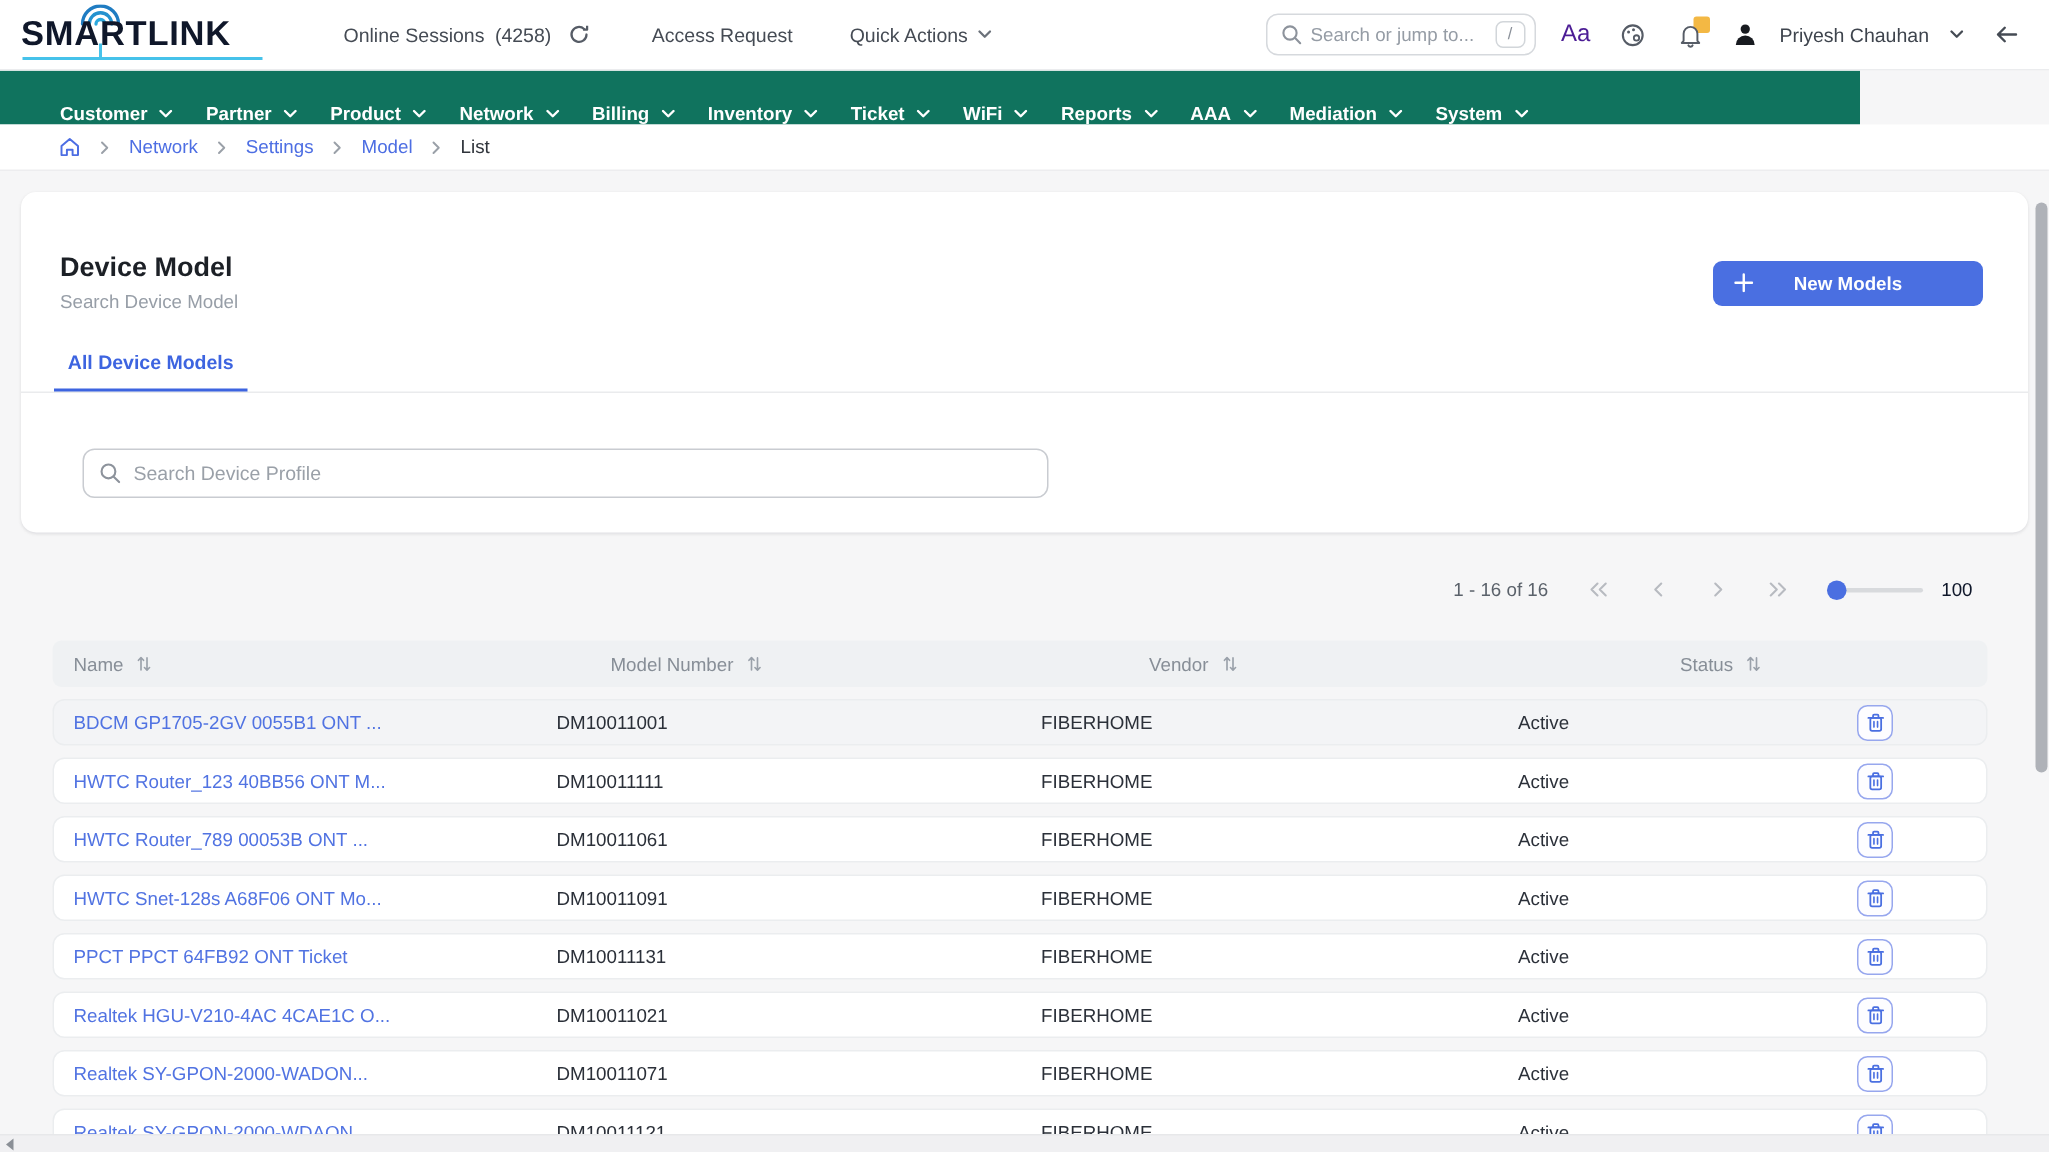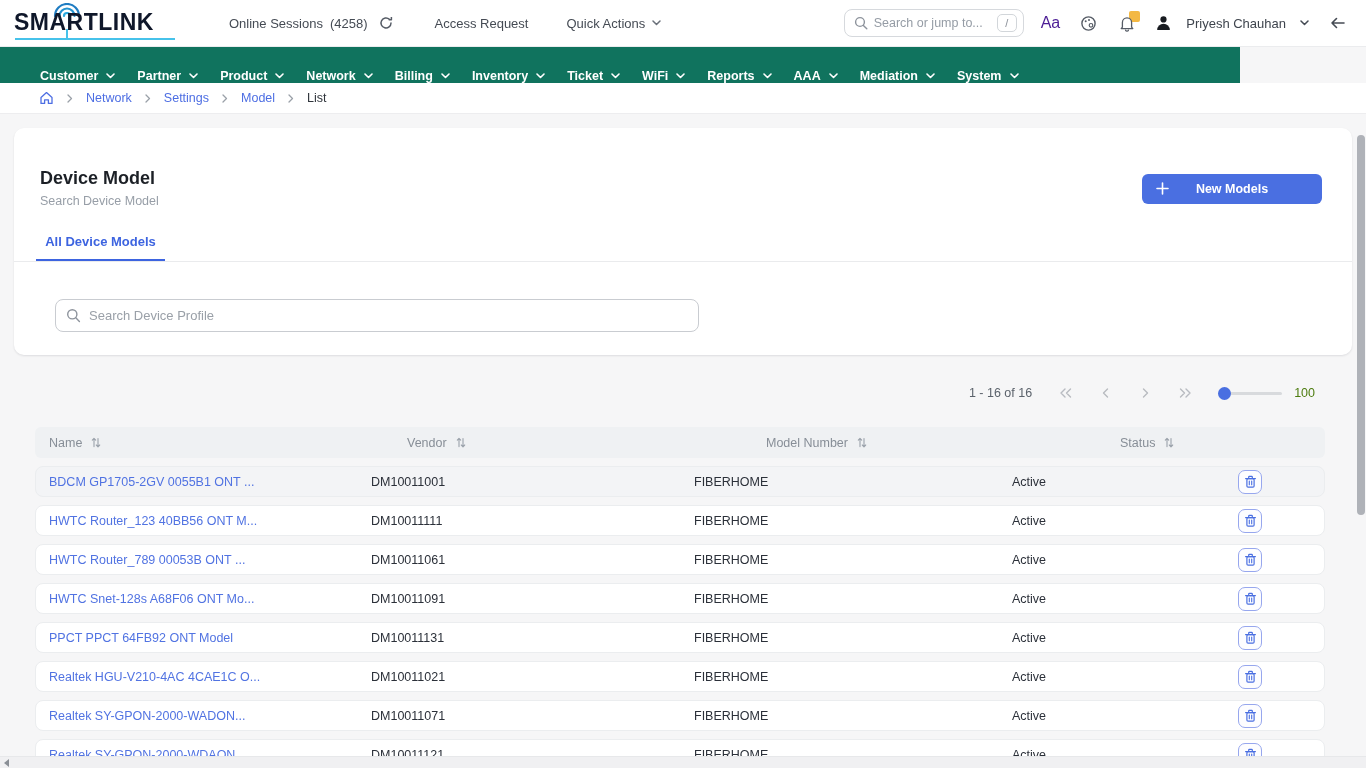--- a/index.html
+++ b/index.html
@@ -103,21 +103,21 @@
   .pagination {
     position:absolute; top:380px; right:51px; height:26px;
     display:flex; align-items:center;
   }
   .page-range { font-size:12.5px; color:#5b626b; margin-right:26px; }
   .pg-btn { display:grid; place-items:center; width:14px; height:14px; margin-right:26px; cursor:default; }
   .pg-btn:last-of-type { margin-right:0; }
   .slider { position:relative; width:64px; height:13px; margin-right:12px; cursor:pointer; }
   .slider-track { position:absolute; left:0; right:0; top:5px; height:3px; background:#d8dadd; border-radius:2px; }
   .slider-knob { position:absolute; left:0; top:0; width:13px; height:13px; border-radius:50%; background:#4a6fe1; }
-  .page-size { font-size:12.5px; color:#4d7c0f; }
+  .page-size { font-size:12.5px; color:#0f172a; }
 
   
   .table { position:absolute; left:35px; top:427px; width:1290px; }
   .thead {
     height:31px; background:#eff1f3; border-radius:6px;
     display:grid; grid-template-columns:336px 323px 318px 196px 1fr;
     align-items:center; font-size:12.5px; color:#878e97;gap:36px;
   }
   .th { display:flex; align-items:center; gap:9px; }
   .th:first-child { padding-left:14px; }
@@ -401,28 +401,28 @@
 <div class="table">
   <div class="thead">
     <div class="th">
       <span>Name</span>
       <svg width="10" height="11" viewBox="0 0 10 11">
         <path d="M3 9.6 V1.6 M1.3 3.2 L3 1.4 L4.7 3.2" fill="none" stroke="#9aa1aa" stroke-width="1.1" stroke-linecap="round" stroke-linejoin="round"></path>
         <path d="M7 1.6 V9.6 M5.3 8 L7 9.8 L8.7 8" fill="none" stroke="#9aa1aa" stroke-width="1.1" stroke-linecap="round" stroke-linejoin="round"></path>
       </svg>
     </div>
     <div class="th">
-      <span>Vendor</span>
+      <span>Model Number</span>
       <svg width="10" height="11" viewBox="0 0 10 11">
         <path d="M3 9.6 V1.6 M1.3 3.2 L3 1.4 L4.7 3.2" fill="none" stroke="#9aa1aa" stroke-width="1.1" stroke-linecap="round" stroke-linejoin="round"></path>
         <path d="M7 1.6 V9.6 M5.3 8 L7 9.8 L8.7 8" fill="none" stroke="#9aa1aa" stroke-width="1.1" stroke-linecap="round" stroke-linejoin="round"></path>
       </svg>
     </div>
     <div class="th">
-      <span>Model Number</span>
+      <span>Vendor</span>
       <svg width="10" height="11" viewBox="0 0 10 11">
         <path d="M3 9.6 V1.6 M1.3 3.2 L3 1.4 L4.7 3.2" fill="none" stroke="#9aa1aa" stroke-width="1.1" stroke-linecap="round" stroke-linejoin="round"></path>
         <path d="M7 1.6 V9.6 M5.3 8 L7 9.8 L8.7 8" fill="none" stroke="#9aa1aa" stroke-width="1.1" stroke-linecap="round" stroke-linejoin="round"></path>
       </svg>
     </div>
     <div class="th">
       <span>Status</span>
       <svg width="10" height="11" viewBox="0 0 10 11">
         <path d="M3 9.6 V1.6 M1.3 3.2 L3 1.4 L4.7 3.2" fill="none" stroke="#9aa1aa" stroke-width="1.1" stroke-linecap="round" stroke-linejoin="round"></path>
         <path d="M7 1.6 V9.6 M5.3 8 L7 9.8 L8.7 8" fill="none" stroke="#9aa1aa" stroke-width="1.1" stroke-linecap="round" stroke-linejoin="round"></path>
@@ -506,21 +506,21 @@
               <path d="M4.7 3.4 V2.1 a0.7 0.7 0 0 1 0.7 -0.7 h2.2 a0.7 0.7 0 0 1 0.7 0.7 V3.4" fill="none" stroke="#4a6fe1" stroke-width="1.2" stroke-linejoin="round"></path>
               <rect x="2.9" y="3.6" width="7.2" height="8.6" rx="1.2" fill="none" stroke="#4a6fe1" stroke-width="1.2"></rect>
               <path d="M5.3 6.1 v3.6 M7.7 6.1 v3.6" fill="none" stroke="#4a6fe1" stroke-width="1.1" stroke-linecap="round"></path>
             </svg>
           </button>
         </div>
       </div>
 
       <div class="trow">
         <div class="td">
-          <a class="name-link">PPCT PPCT 64FB92 ONT Model</a>
+          <a class="name-link">PPCT PPCT 64FB92 ONT Ticket</a>
         </div>
         <div class="td">DM10011131</div>
         <div class="td">FIBERHOME</div>
         <div class="td">Active</div>
         <div class="td actions-cell">
           <button class="trash-btn">
             <svg width="13" height="14" viewBox="0 0 13 14">
               <path d="M1.6 3.6 H11.4" fill="none" stroke="#4a6fe1" stroke-width="1.2" stroke-linecap="round"></path>
               <path d="M4.7 3.4 V2.1 a0.7 0.7 0 0 1 0.7 -0.7 h2.2 a0.7 0.7 0 0 1 0.7 0.7 V3.4" fill="none" stroke="#4a6fe1" stroke-width="1.2" stroke-linejoin="round"></path>
               <rect x="2.9" y="3.6" width="7.2" height="8.6" rx="1.2" fill="none" stroke="#4a6fe1" stroke-width="1.2"></rect>

